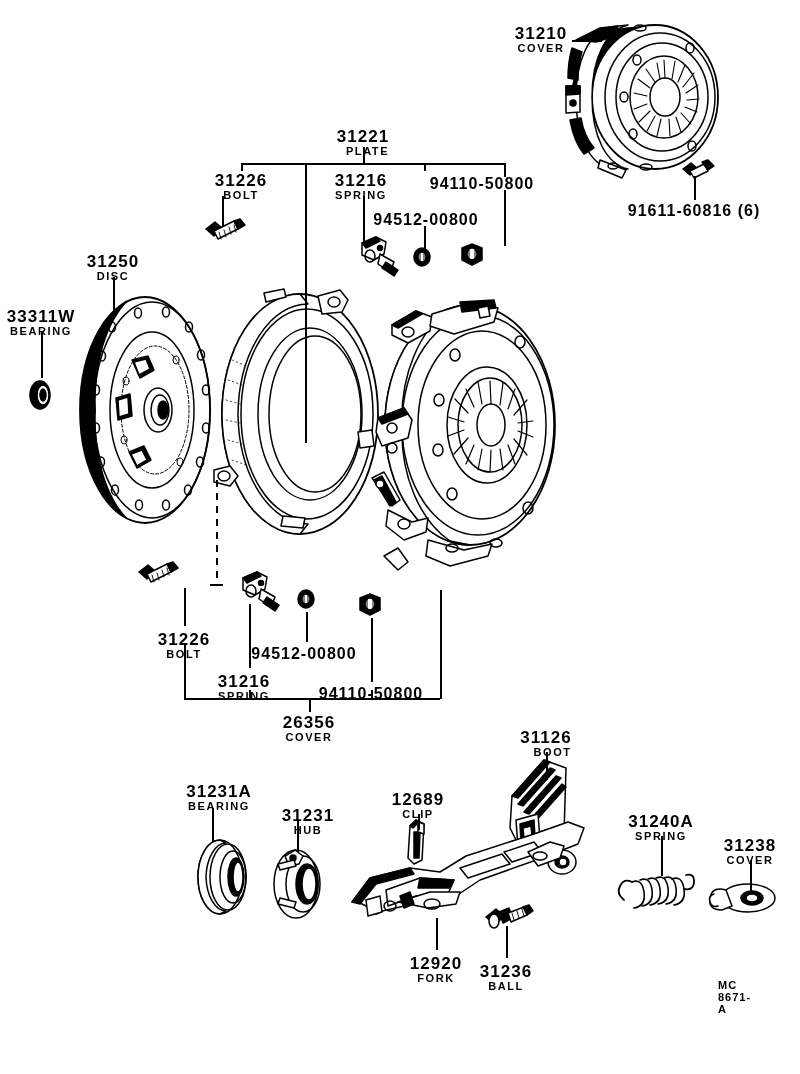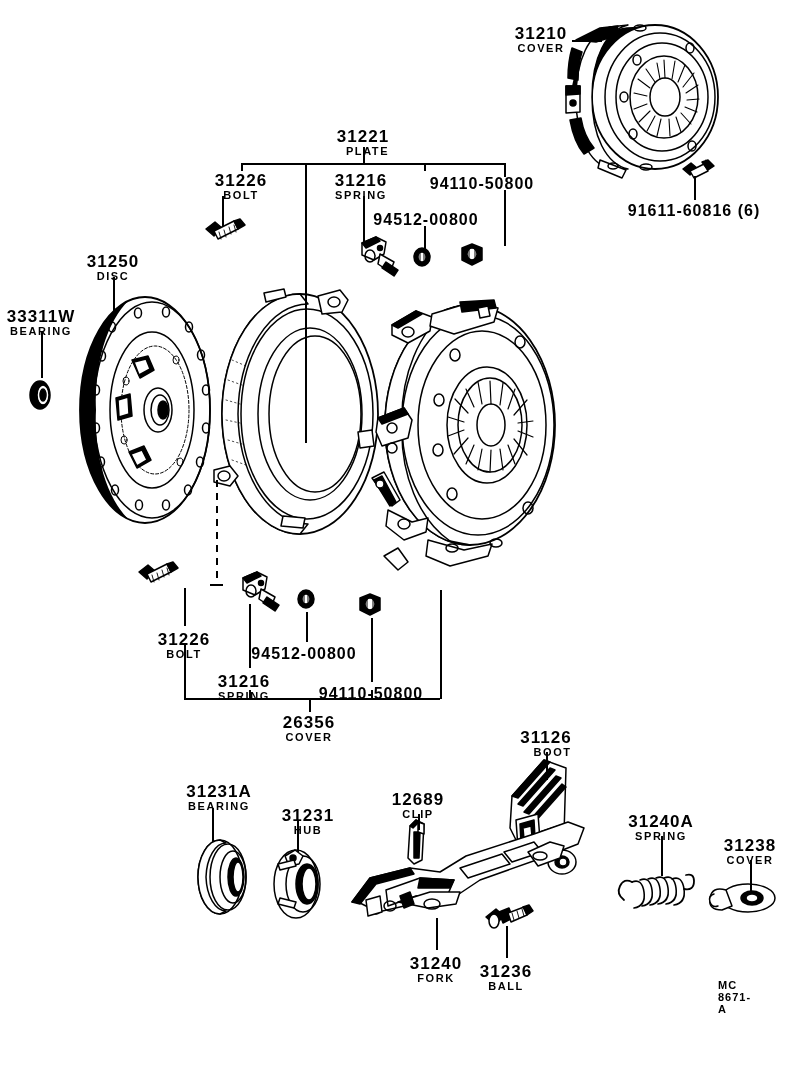--- a/index.html
+++ b/index.html
@@ -471,21 +471,21 @@
       </div>
       <div class="lbl" style="left: 661px; top: 813px; transform: translateX(-50%);">
         <div class="pn">31240A</div>
         <div class="nm">SPRING</div>
       </div>
       <div class="lbl" style="left: 750px; top: 837px; transform: translateX(-50%);">
         <div class="pn">31238</div>
         <div class="nm">COVER</div>
       </div>
       <div class="lbl" style="left: 436px; top: 955px; transform: translateX(-50%);">
-        <div class="pn">31240</div>
+        <div class="pn">12920</div>
         <div class="nm">FORK</div>
       </div>
       <div class="lbl" style="left: 506px; top: 963px; transform: translateX(-50%);">
         <div class="pn">31236</div>
         <div class="nm">BALL</div>
       </div>
     </div>
 
   <div class="code" style="left:718px;top:979px;">MC 8671-A</div>
 

